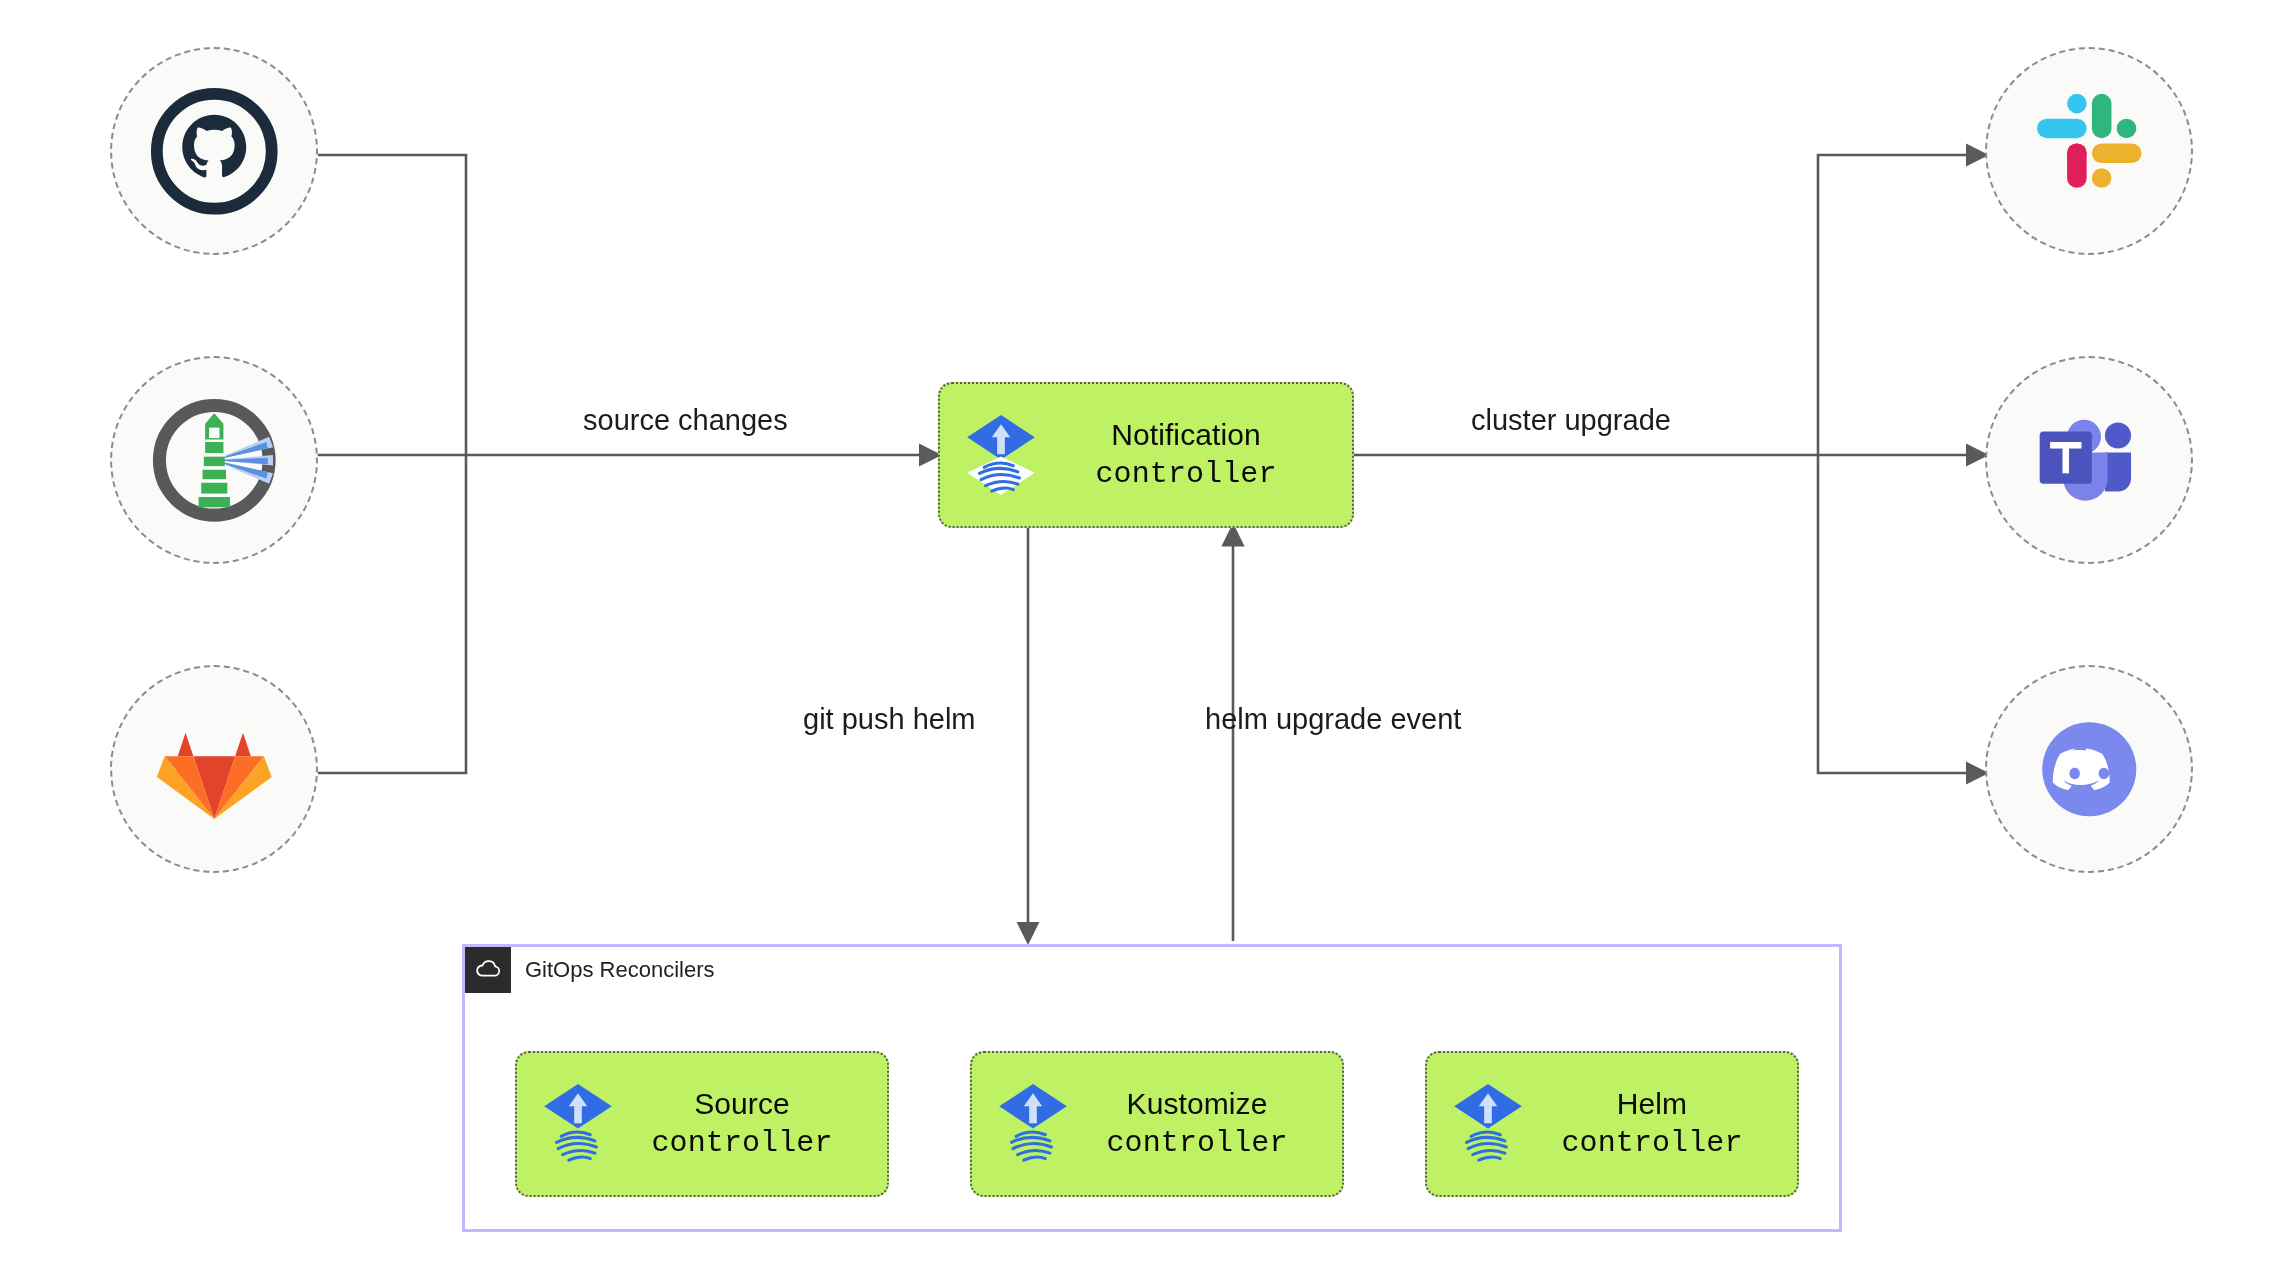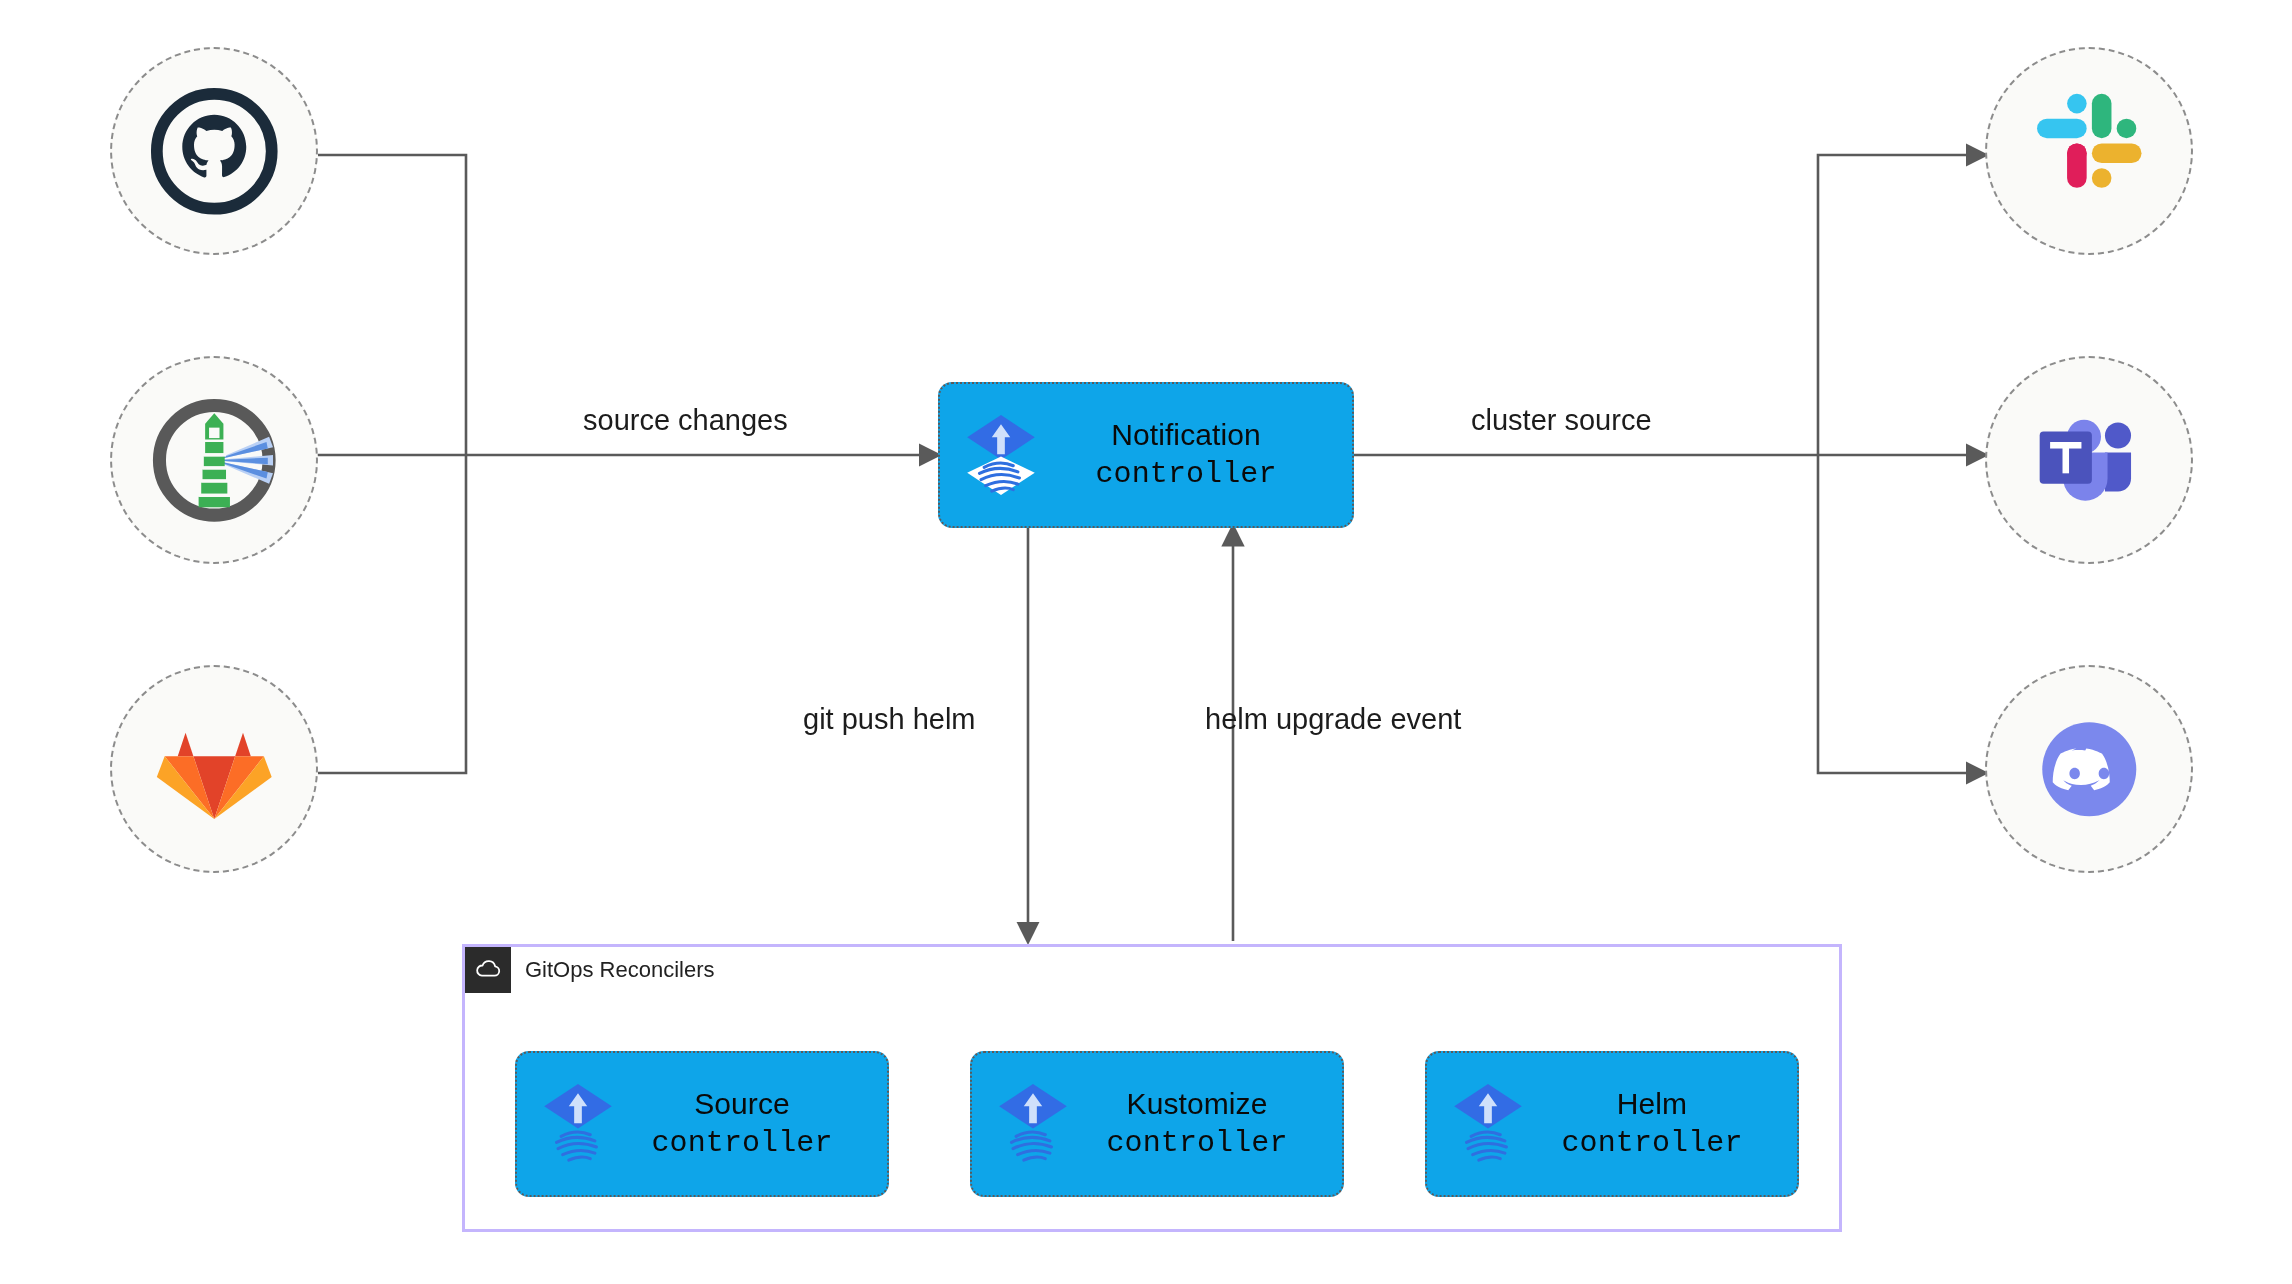--- a/index.html
+++ b/index.html
@@ -32,21 +32,21 @@
     height: 64%;
     display: flex;
     align-items: center;
     justify-content: center;
   }
   .circle-node svg { width: 100%; height: 100%; display: block; }
 
   
   .ctrl-box {
     position: absolute;
-    background: #0ea5e9;
+    background: #bef264;
     border: 2px dotted #5a5a5a;
     border-radius: 14px;
     display: flex;
     align-items: center;
     padding: 0 10px;
   }
   .ctrl-box .flux-logo {
     width: 78px; height: 86px;
     flex: 0 0 auto;
     margin-left: 12px;
@@ -136,21 +136,21 @@
       <path d="M 1028 524 L 1028 941" marker-end="url(#arrow)"></path>
       <path d="M 1233 941 L 1233 527" marker-end="url(#arrow)"></path>
 
       <path d="M 884 1106 L 956 1106" marker-end="url(#arrow)"></path>
       <path d="M 1339 1106 L 1411 1106" marker-end="url(#arrow)"></path>
     </g>
   </svg>
 
   <div class="edge-label" style="left:583px; top:404px;">source changes</div>
 
-  <div class="edge-label" style="left:1471px; top:404px;">cluster source</div>
+  <div class="edge-label" style="left:1471px; top:404px;">cluster upgrade</div>
 
   <div class="edge-label" style="left:803px; top:703px;">git push helm</div>
 
   <div class="edge-label" style="left:1205px; top:703px;">helm upgrade event</div>
 
   <div class="circle-node" style="left:110px; top:47px; width:208px; height:208px;">
     <span class="glyph">
       <svg viewBox="0 0 100 100">
         <circle cx="50" cy="50" r="44" fill="none" stroke="#1b2b3a" stroke-width="9"></circle>
         <path fill="#1b2b3a" d="M50 22c-13.5 0-24.5 11-24.5 24.6 0 10.9 7 20.1 16.8 23.4 1.2.2 1.7-.5 1.7-1.2

